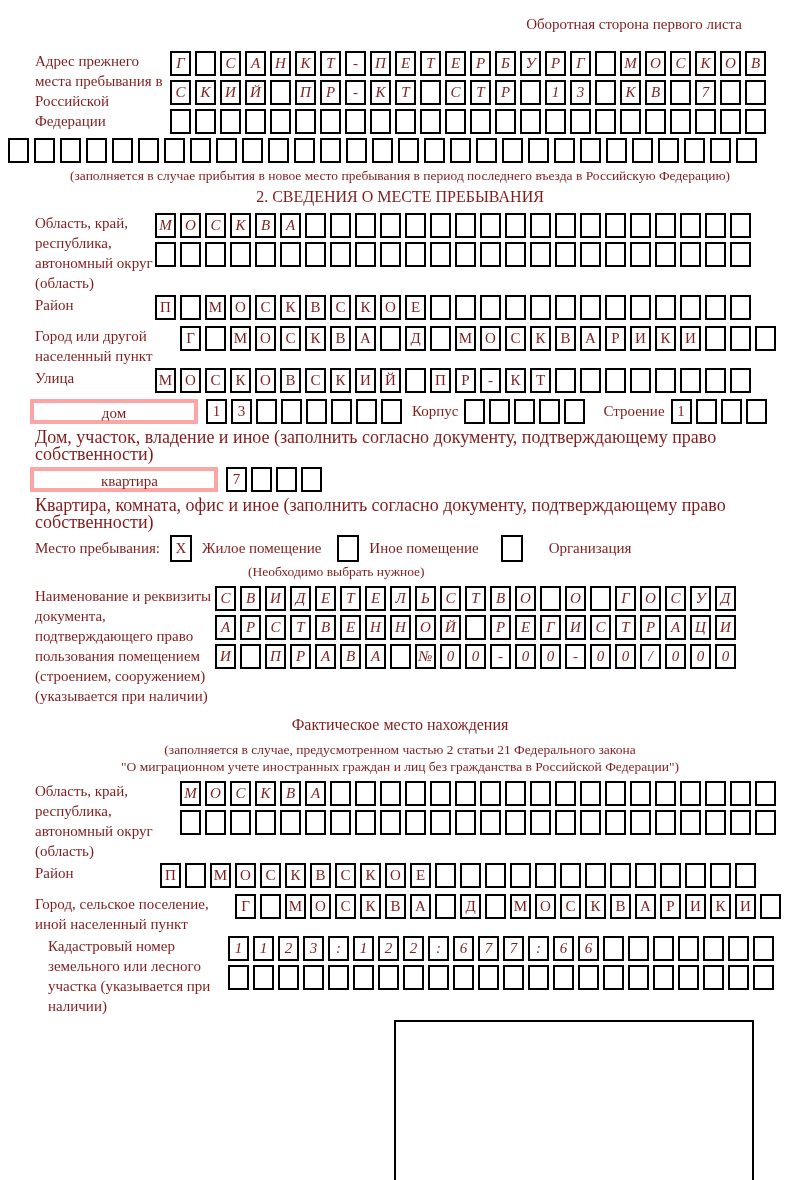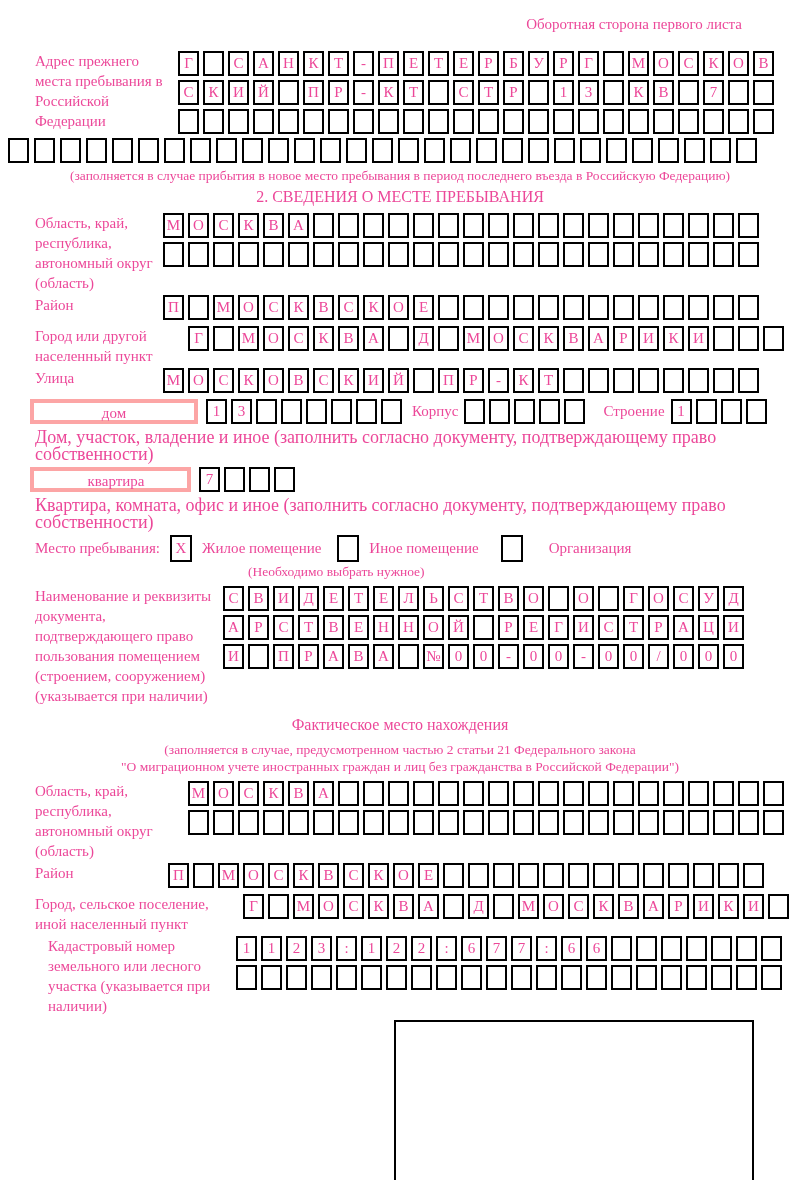--- a/index.html
+++ b/index.html
@@ -1,24 +1,24 @@
 <!DOCTYPE html>
 <html><head>
 <meta charset="utf-8">
 <style>
   html,body{margin:0;padding:0;background:#fff;}
   .page{
     position:relative;width:800px;height:1180px;box-sizing:border-box;
-    padding-top:16px;background:#fff;color:#ec4899;
+    padding-top:16px;background:#fff;color:#7f1d1d;
     font-family:"Liberation Serif","DejaVu Serif",serif;overflow:hidden;
   }
   .hdr-note{text-align:right;padding-right:58px;font-size:15px;margin-bottom:18px;}
-  .grp{display:flex;align-items:flex-start;gap:8px;}
+  .grp{display:flex;align-items:flex-start;}
   .lbl{font-size:15px;line-height:20px;padding-left:35px;box-sizing:border-box;flex:0 0 auto;}
-  .rows{flex:0 0 auto;}
+  .rows{flex:0 0 auto;font-style:italic;}
   .cellrow{white-space:nowrap;height:29px;}
   .cell{
     display:inline-block;box-sizing:border-box;width:21px;height:25px;
     border:2px solid #000;margin-right:4px;text-align:center;
     font-size:15px;line-height:21px;vertical-align:top;overflow:hidden;
   }
   .wide .cell{margin-right:5px;}
   .w-b1{width:170px;} .w-s2reg{width:155px;} .w-s2city{width:180px;}
   .w-street{width:155px;} .w-doc{width:215px;}
   .w-s3reg{width:180px;} .w-s3dist{width:160px;} .w-s3city{width:235px;} .w-cad{width:228px;padding-left:48px;}
@@ -84,21 +84,21 @@
     <div class="lbl w-street">Улица</div>
     <div class="cellrow"><span class="cell">М</span><span class="cell">О</span><span class="cell">С</span><span class="cell">К</span><span class="cell">О</span><span class="cell">В</span><span class="cell">С</span><span class="cell">К</span><span class="cell">И</span><span class="cell">Й</span><span class="cell"></span><span class="cell">П</span><span class="cell">Р</span><span class="cell">-</span><span class="cell">К</span><span class="cell">Т</span><span class="cell"></span><span class="cell"></span><span class="cell"></span><span class="cell"></span><span class="cell"></span><span class="cell"></span><span class="cell"></span><span class="cell"></span></div>
   </div>
 
   <div class="houserow">
     <span class="wordbox" style="width:168px;">дом</span><span><span class="cell">1</span><span class="cell">3</span><span class="cell"></span><span class="cell"></span><span class="cell"></span><span class="cell"></span><span class="cell"></span><span class="cell"></span></span><span class="inline-lbl">Корпус</span><span><span class="cell"></span><span class="cell"></span><span class="cell"></span><span class="cell"></span><span class="cell"></span></span><span class="inline-lbl" style="margin-left:14px;">Строение</span><span><span class="cell">1</span><span class="cell"></span><span class="cell"></span><span class="cell"></span></span>
   </div>
   <div class="caption-left">Дом, участок, владение и иное (заполнить согласно документу, подтверждающему право собственности)</div>
 
   <div class="houserow">
-    <span class="wordbox" style="width:161px;padding-left:11px;">квартира</span><span><span class="cell">7</span><span class="cell"></span><span class="cell"></span><span class="cell"></span></span>
+    <span class="wordbox" style="width:188px;padding-left:11px;">квартира</span><span><span class="cell">7</span><span class="cell"></span><span class="cell"></span><span class="cell"></span></span>
   </div>
   <div class="caption-left">Квартира, комната, офис и иное (заполнить согласно документу, подтверждающему право собственности)</div>
 
   <div class="stayrow">
     <span>Место пребывания:</span>
     <span class="chk">X</span>
     <span>Жилое помещение</span>
     <span class="chk" style="margin-left:16px;"></span>
     <span>Иное помещение</span>
     <span class="chk" style="margin-left:22px;margin-right:26px;"></span>

